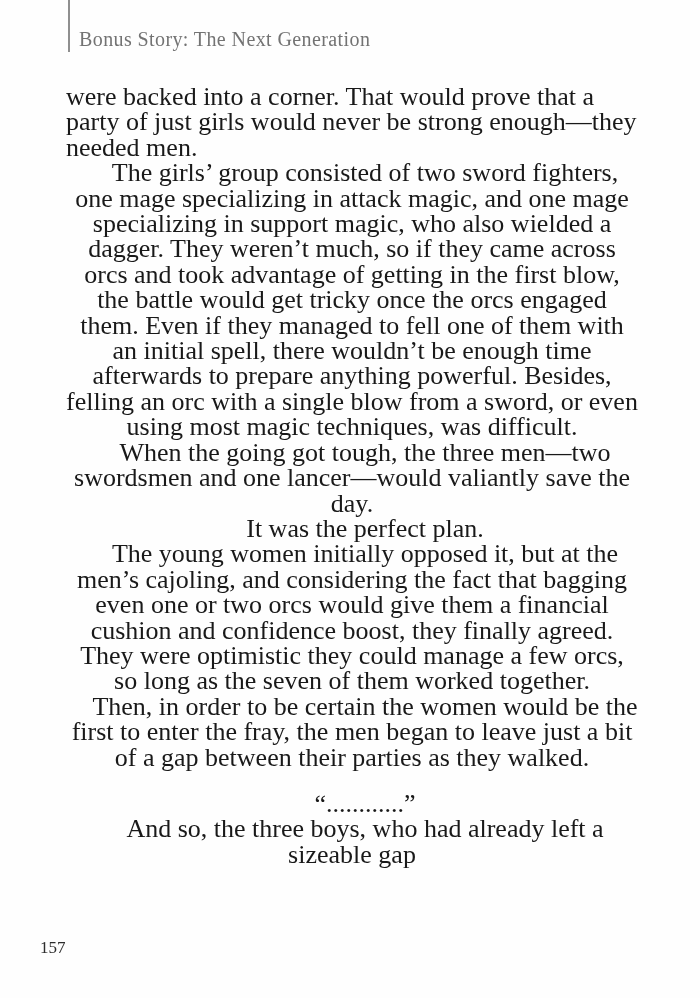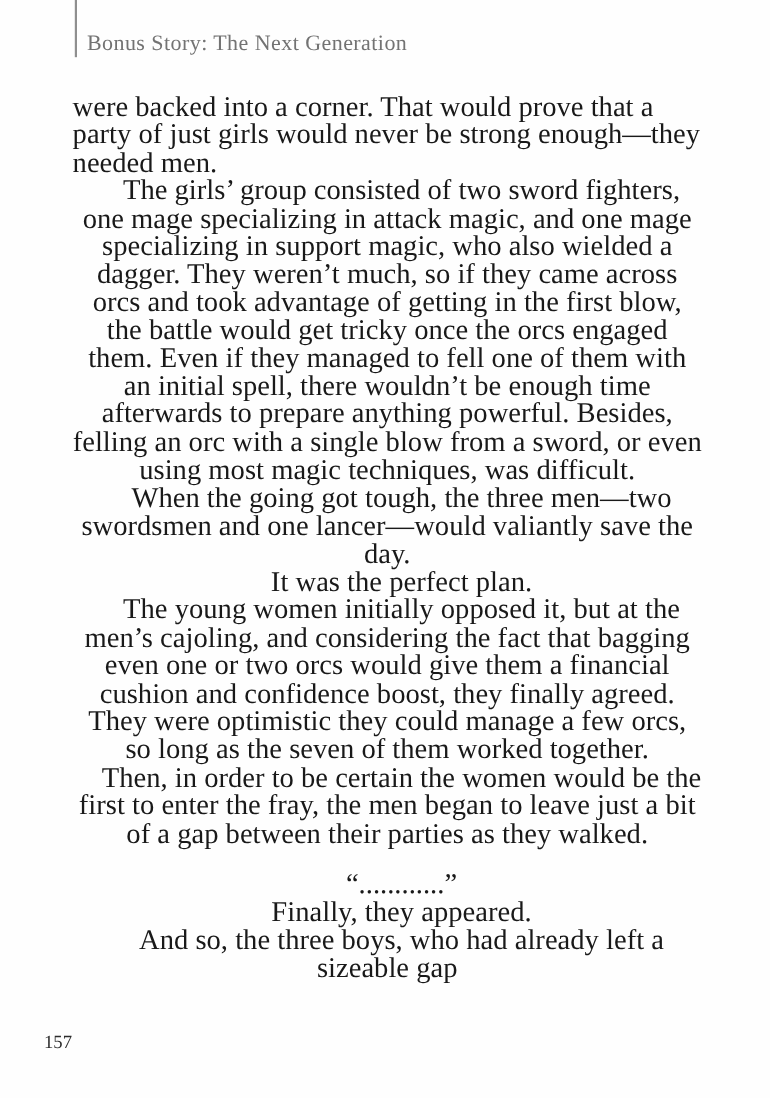--- a/index.html
+++ b/index.html
@@ -80,19 +80,18 @@
   </div>
 
   <div class="body-text" id="body-text">
       <p><span>were backed into a corner. That would prove that a party of just girls would never be strong enough—they needed men.</span></p>
       <p class="indent"><span>The girls’ group consisted of two sword fighters, one mage specializing in attack magic, and one mage specializing in support magic, who also wielded a dagger. They weren’t much, so if they came across orcs and took advantage of getting in the first blow, the battle would get tricky once the orcs engaged them. Even if they managed to fell one of them with an initial spell, there wouldn’t be enough time afterwards to prepare anything powerful. Besides, felling an orc with a single blow from a sword, or even using most magic techniques, was difficult.</span></p>
       <p class="indent"><span>When the going got tough, the three men—two swordsmen and one lancer—would valiantly save the day.</span></p>
       <p class="indent"><span>It was the perfect plan.</span></p>
       <p class="indent"><span>The young women initially opposed it, but at the men’s cajoling, and considering the fact that bagging even one or two orcs would give them a financial cushion and confidence boost, they finally agreed. They were optimistic they could manage a few orcs, so long as the seven of them worked together.</span></p>
       <p class="indent"><span>Then, in order to be certain the women would be the first to enter the fray, the men began to leave just a bit of a gap between their parties as they walked.</span></p>
       <p class="indent gap-before"><span>“............”</span></p>
-      <p class="indent"><span>Finally, they appeared.</span></p>
       <p class="indent"><span>And so, the three boys, who had already left a sizeable gap</span></p>
     </div>
 
   <div class="page-number">157</div>
 
 </div>
 
 </body></html>

